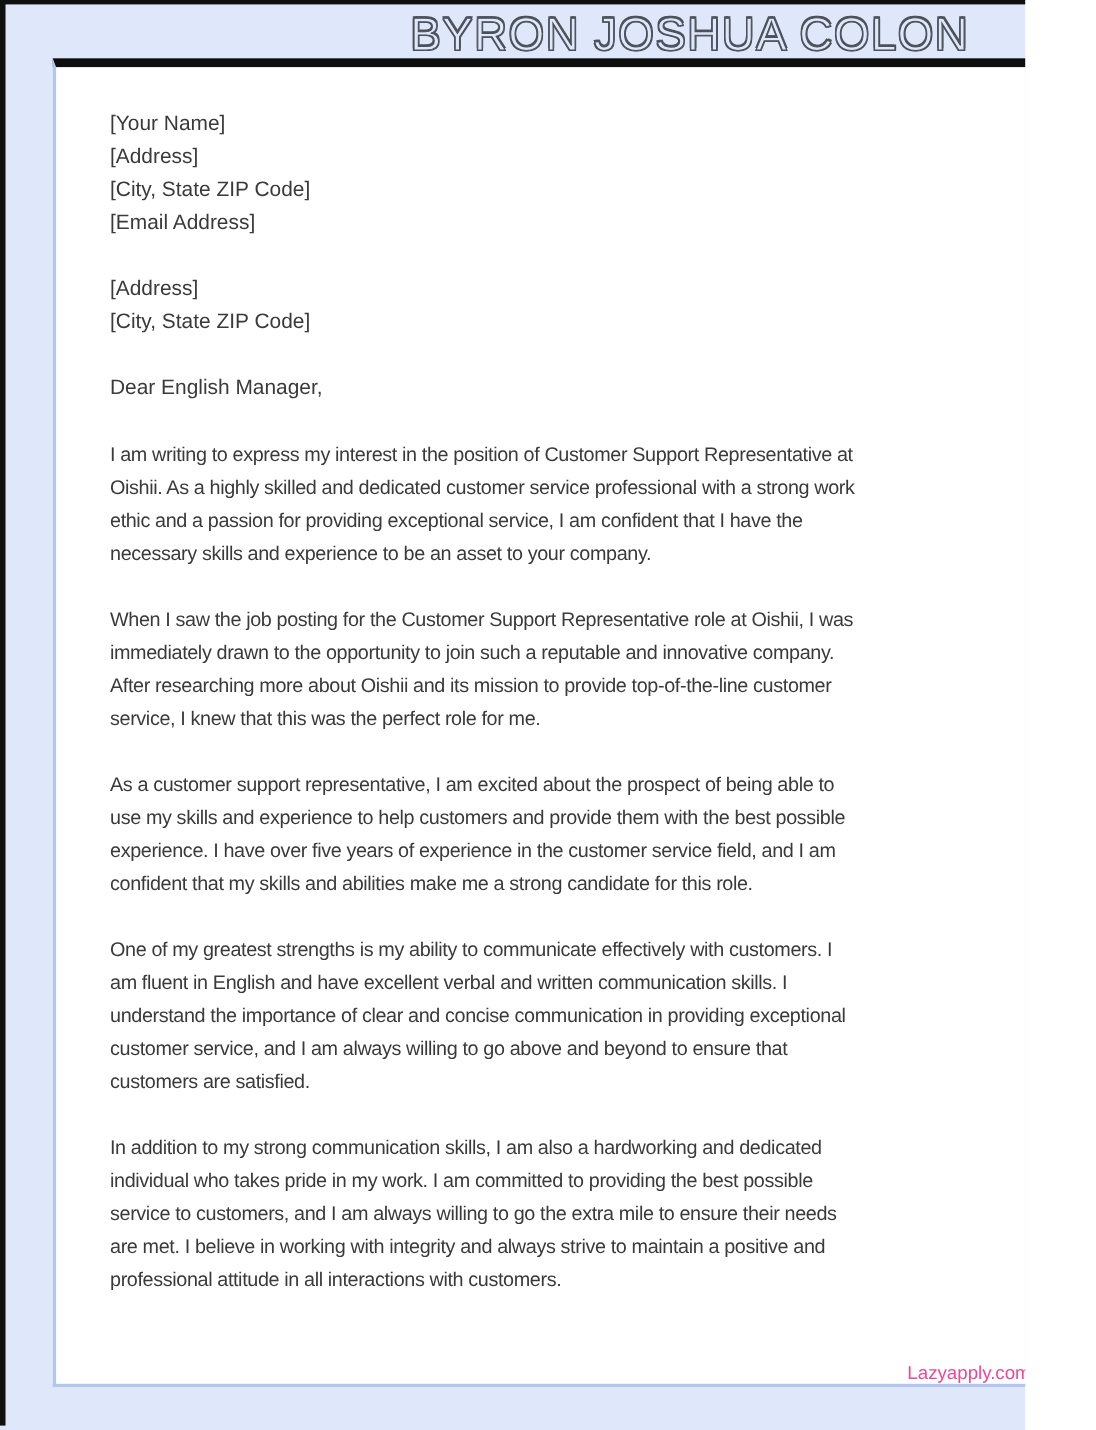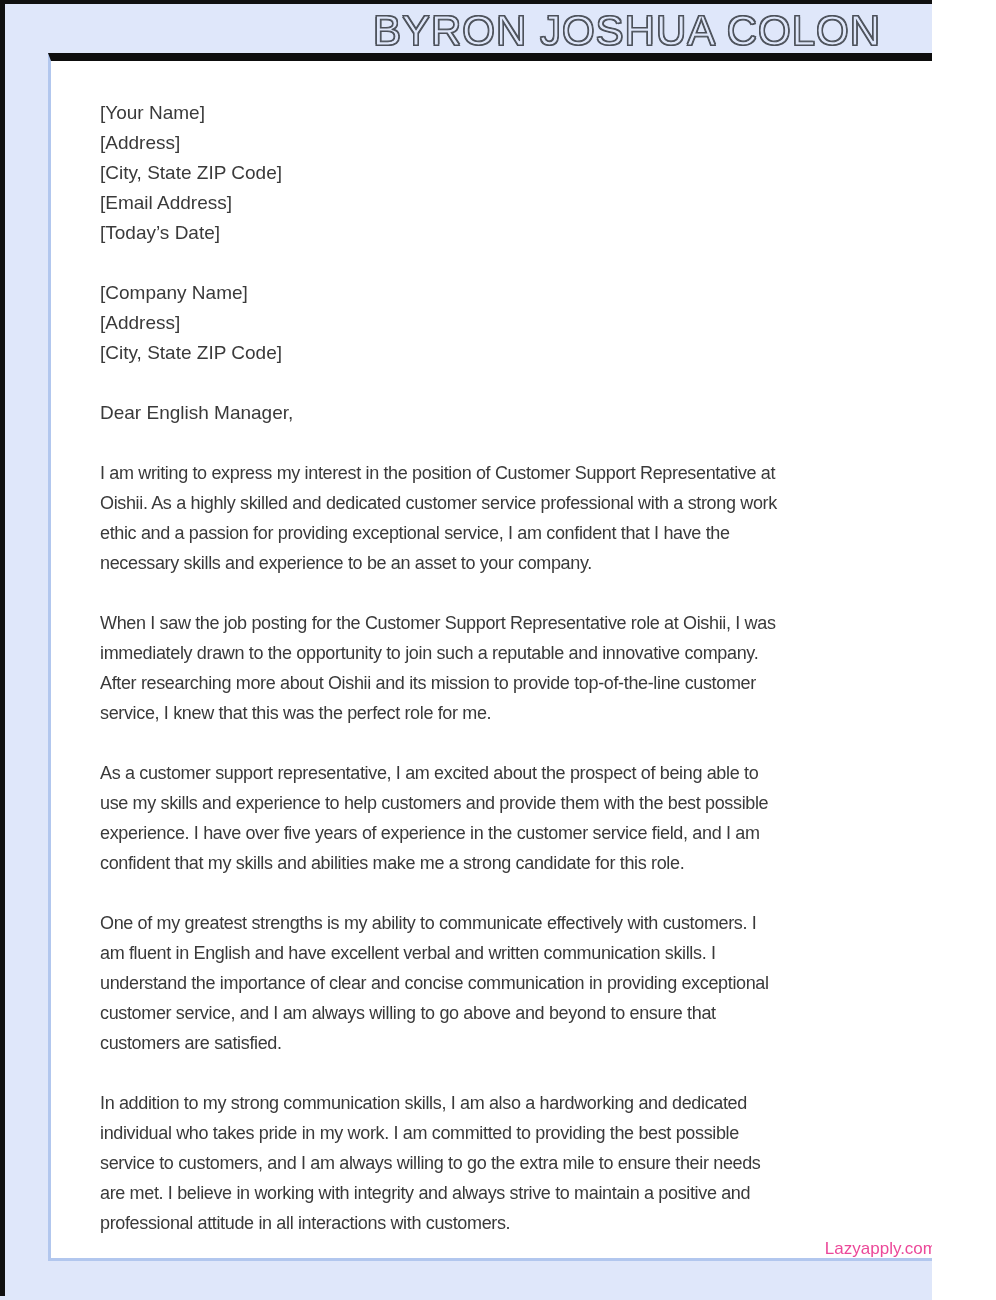--- a/index.html
+++ b/index.html
@@ -102,25 +102,23 @@
   <div class="header-name">BYRON JOSHUA COLON</div>
 
   <div class="document">
     <div class="letter-content">
 
       <div class="block">
         <div class="address-line">[Your Name]</div>
         <div class="address-line">[Address]</div>
         <div class="address-line">[City, State ZIP Code]</div>
         <div class="address-line">[Email Address]</div>
-        <div class="address-line">[Today’s Date]</div>
       </div>
 
       <div class="block">
-        <div class="address-line">[Company Name]</div>
         <div class="address-line">[Address]</div>
         <div class="address-line">[City, State ZIP Code]</div>
       </div>
 
       <div class="block salutation">Dear English Manager,</div>
 
       <div class="block para">I am writing to express my interest in the position of Customer Support Representative at
 Oishii. As a highly skilled and dedicated customer service professional with a strong work
 ethic and a passion for providing exceptional service, I am confident that I have the
 necessary skills and experience to be an asset to your company.</div>

